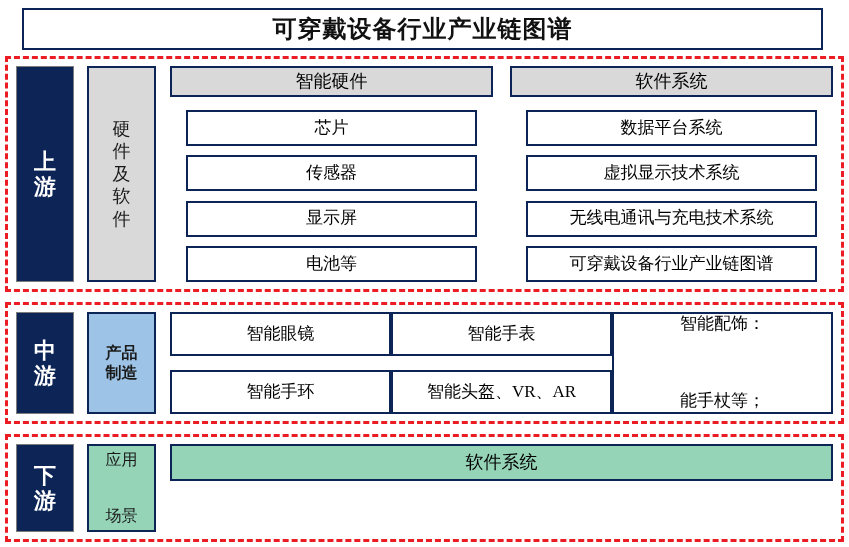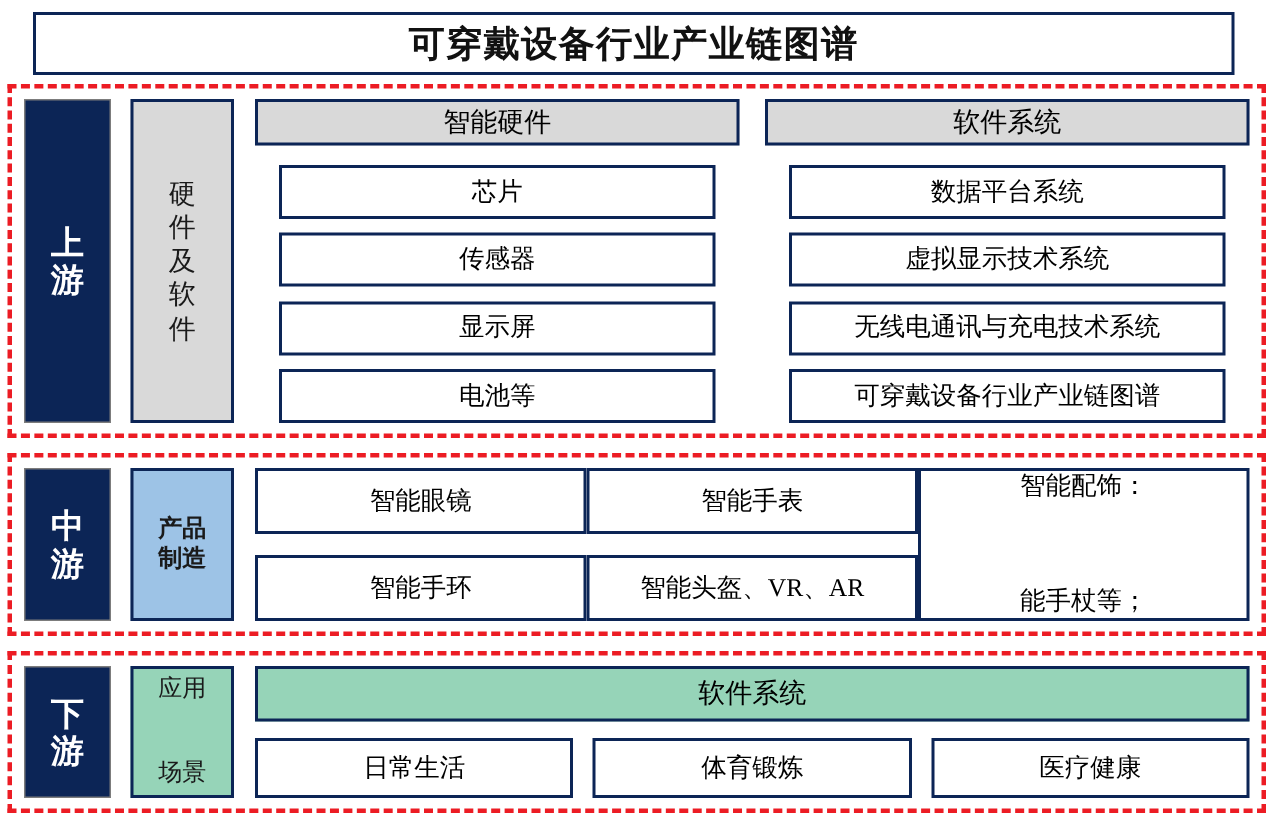--- a/index.html
+++ b/index.html
@@ -265,21 +265,16 @@
       <span>游</span>
     </div>
 
     <div class="cat-box green">
       <span>应用</span>
       <span>场景</span>
     </div>
 
     <div class="down-body">
       <div class="box green-bar">软件系统</div>
-      <div class="down-row">
-        <div class="box">日常生活</div>
-        <div class="box">体育锻炼</div>
-        <div class="box">医疗健康</div>
-      </div>
     </div>
   </div>
 
 </div>
 
 </body></html>

